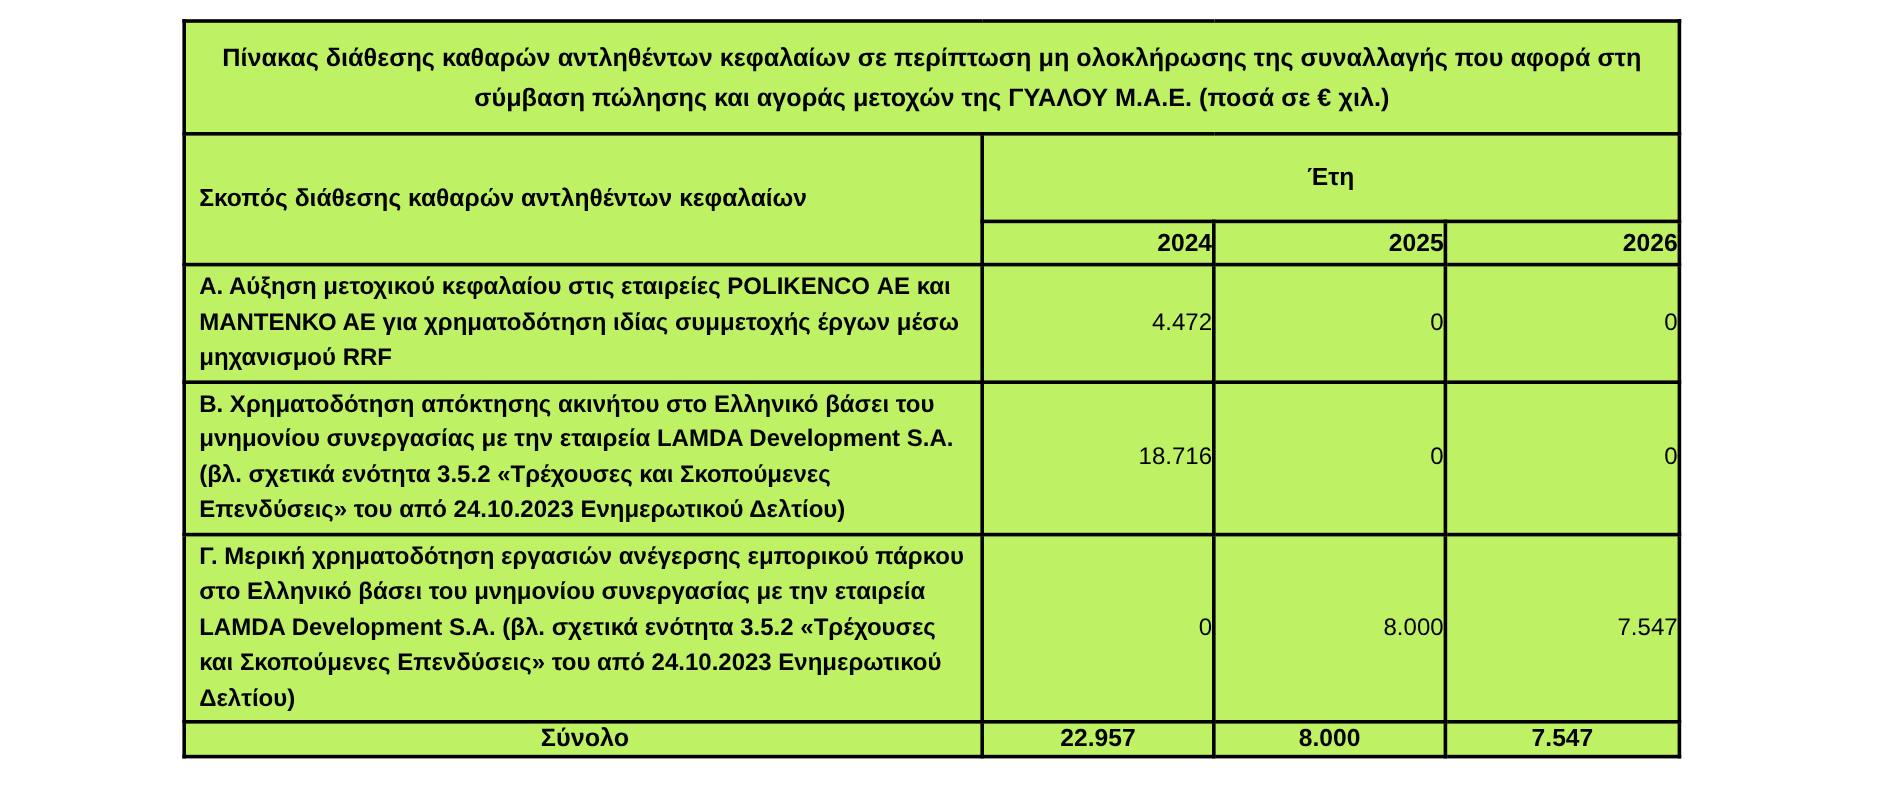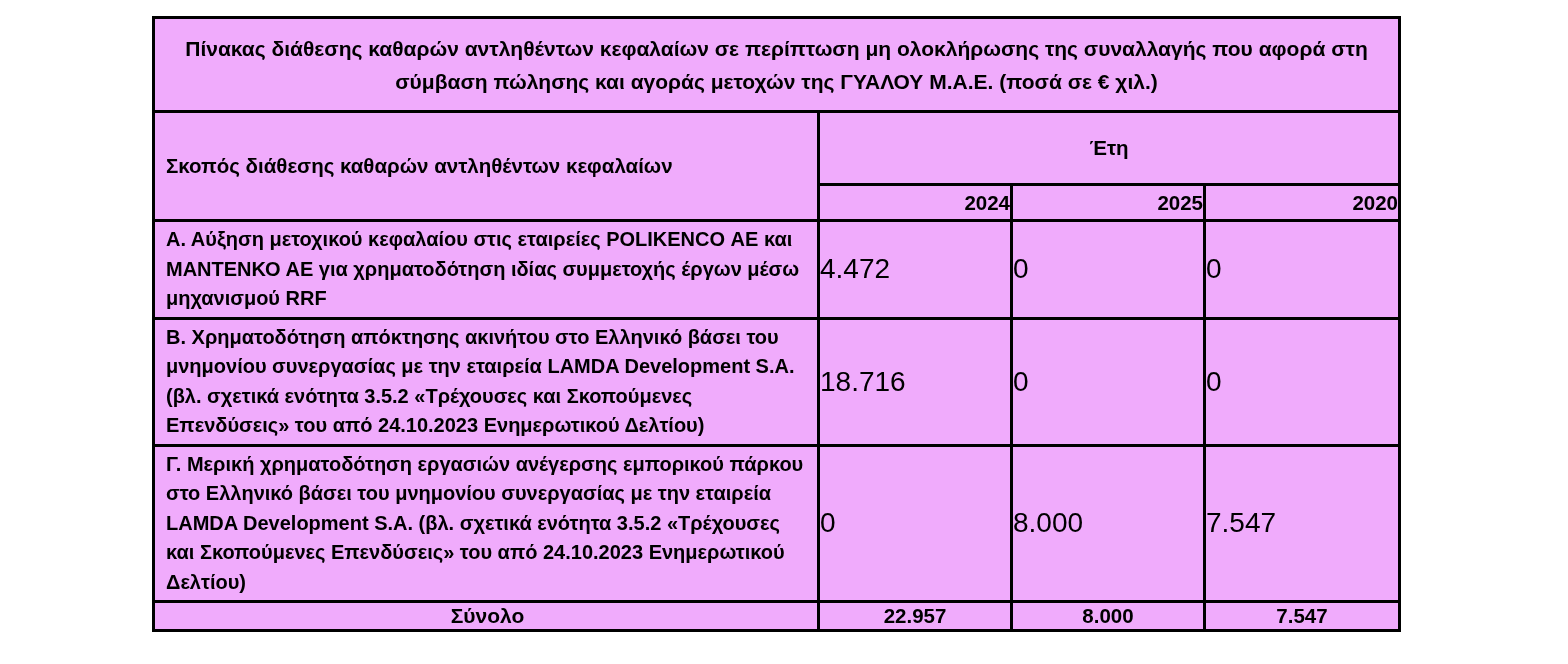--- a/index.html
+++ b/index.html
@@ -16,21 +16,21 @@
     left: 152px;
     top: 16px;
     width: 1246px;
     border-collapse: collapse;
     table-layout: fixed;
   }
   .capital-table th,
   .capital-table td {
     border: 3px solid #000000;
     vertical-align: middle;
-    background: #f0abfc;
+    background: #bef264;
   }
   .col-purpose { width: 665px; }
   .col-year    { width: 193px; }
   .col-year-last { width: 195px; }
 
   .title-cell {
     height: 94px;
     text-align: center;
     font-weight: bold;
     font-size: 21px;
@@ -63,22 +63,22 @@
   }
   .row-label-cell {
     text-align: left;
     font-size: 20px;
     line-height: 29.5px;
     padding: 3px 8px 3px 11px;
     font-weight: bold;
     vertical-align: middle;
   }
   .value-cell {
-    text-align: left;
-    font-size: 28px;
+    text-align: right;
+    font-size: 20px;
     font-weight: normal;
   }
   .row-a td { height: 94px; }
   .row-b td { height: 119px; }
   .row-c td { height: 152px; }
   .total-row td {
     height: 29px;
     font-weight: bold;
   }
   .total-label-cell {
@@ -107,21 +107,21 @@
         <div class="title-inner">Πίνακας διάθεσης καθαρών αντληθέντων κεφαλαίων σε περίπτωση μη ολοκλήρωσης της συναλλαγής που αφορά στη σύμβαση πώλησης και αγοράς μετοχών της ΓΥΑΛΟΥ Μ.Α.Ε. (ποσά σε € χιλ.)</div>
       </td>
     </tr>
     <tr>
       <th class="purpose-header-cell" rowspan="2">Σκοπός διάθεσης καθαρών αντληθέντων κεφαλαίων</th>
       <th class="years-group-cell" colspan="3">Έτη</th>
     </tr>
     <tr>
       <th class="year-cell">2024</th>
       <th class="year-cell">2025</th>
-      <th class="year-cell">2020</th>
+      <th class="year-cell">2026</th>
     </tr>
     <tr class="row-a">
       <td class="row-label-cell">Α. Αύξηση μετοχικού κεφαλαίου στις εταιρείες POLIKENCO ΑΕ και ΜΑΝΤΕΝΚΟ ΑΕ για χρηματοδότηση ιδίας συμμετοχής έργων μέσω μηχανισμού RRF</td>
       <td class="value-cell">4.472</td>
       <td class="value-cell">0</td>
       <td class="value-cell">0</td>
     </tr>
     <tr class="row-b">
       <td class="row-label-cell">Β. Χρηματοδότηση απόκτησης ακινήτου στο Ελληνικό βάσει του μνημονίου συνεργασίας με την εταιρεία LAMDA Development S.A. (βλ. σχετικά ενότητα 3.5.2 «Τρέχουσες και Σκοπούμενες Επενδύσεις» του από 24.10.2023 Ενημερωτικού Δελτίου)</td>
       <td class="value-cell">18.716</td>

